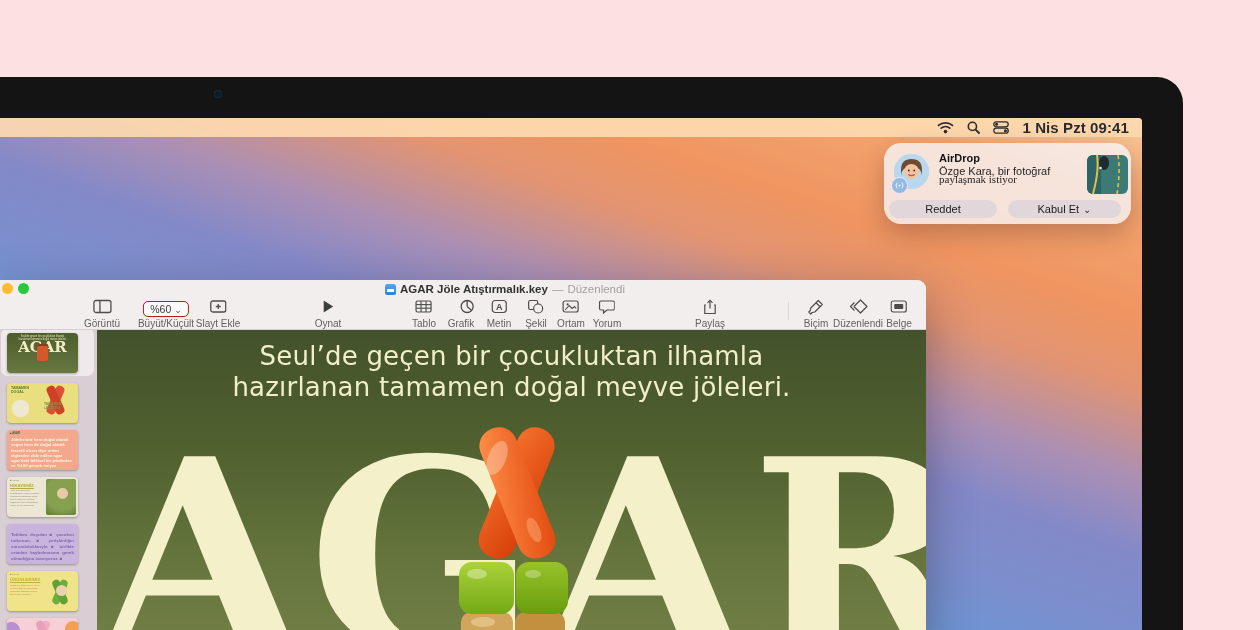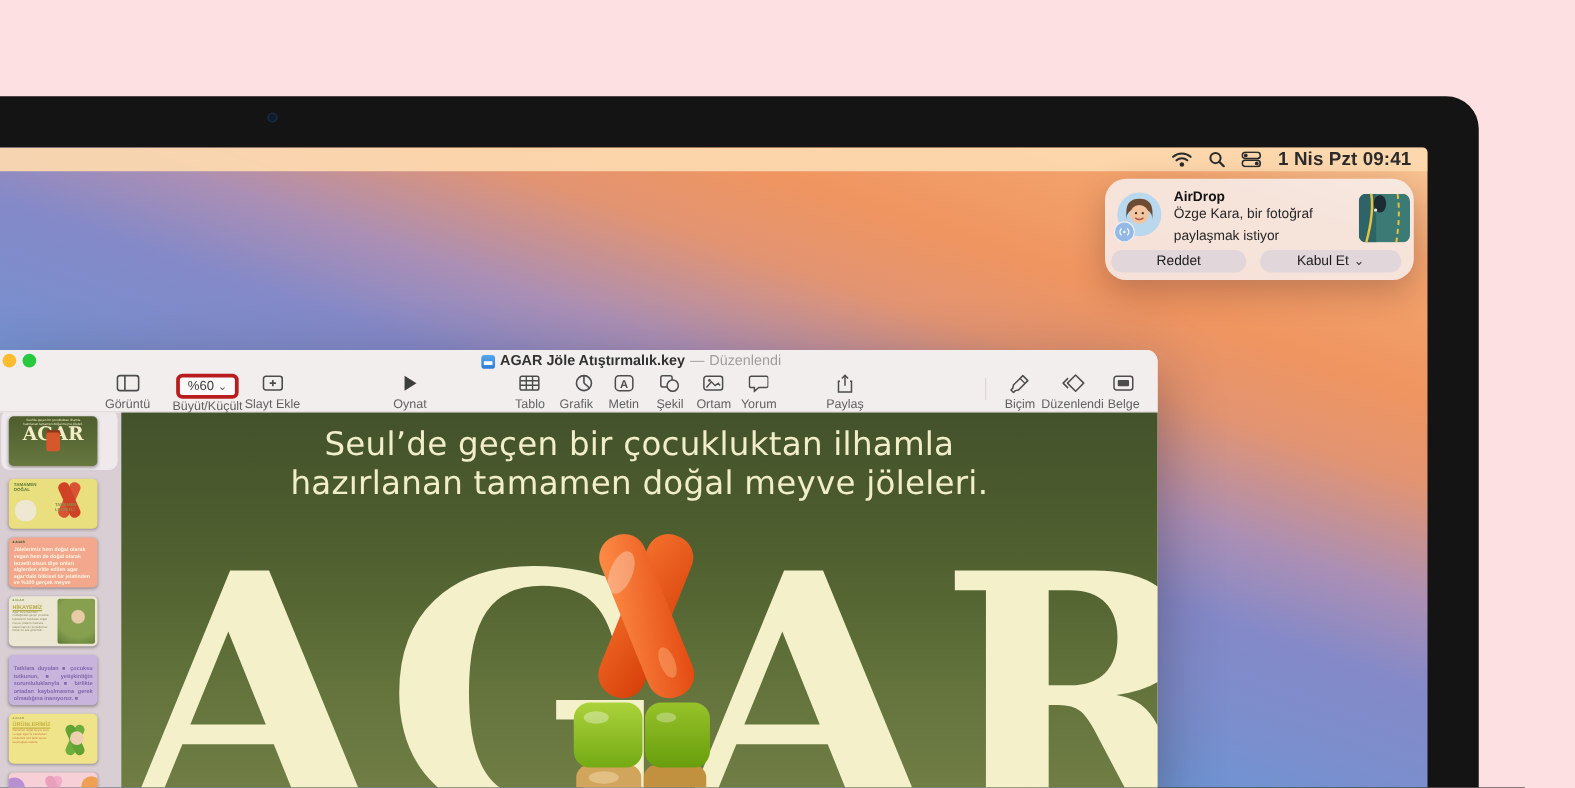--- a/index.html
+++ b/index.html
@@ -49,21 +49,21 @@
           white-space:nowrap;color:#333;display:flex;align-items:center;gap:4px;}
   .doc-ic{width:11px;height:11px;border-radius:2.5px;background:linear-gradient(#56a7ec,#2e7cd4);
           display:inline-block;position:relative;}
   .doc-ic:after{content:"";position:absolute;left:2px;top:5px;width:7px;height:3.5px;
           background:#fff;border-radius:.5px;}
   .t-name{font-weight:700;color:#323232;}
   .t-dim{color:#a39e9e;}
   .tbi{position:absolute;top:19px;transform:translateX(-50%);text-align:center;color:#4a4a4a;cursor:default;}
   .tbi svg{display:inline-block;vertical-align:top;}
   .tbi .lbl{display:block;font-size:10px;color:#616161;margin-top:1px;white-space:nowrap;}
-  .zoomctl{display:inline-block;font-size:10.5px;color:#3d3d3d;border:3px solid #b91c1c;
+  .zoomctl{display:inline-block;font-size:10.5px;color:#3d3d3d;border:1px solid #b91c1c;
            border-radius:5px;background:rgba(255,255,255,.65);height:14px;line-height:14px;
            padding:0 6px;}
   .zoomctl .chev{font-size:9px;color:#555;margin-left:3px;}
   .tbsep{position:absolute;top:22px;width:1px;height:18px;background:#ddd6d6;}
 
   
   .ksidebar{position:absolute;left:0;top:50px;width:97px;bottom:0;background:#d9ced4;overflow:hidden;}
   .selbox{position:absolute;left:1px;top:-2px;width:93px;height:48px;background:#efe9ec;border-radius:7px;}
   .thumb{position:absolute;left:7px;width:71px;height:40px;border-radius:4px;
          box-shadow:0 1px 2.5px rgba(0,0,0,.3);overflow:hidden;cursor:default;}
@@ -161,21 +161,21 @@
         </svg>
         <div class="badge">
           <svg width="9" height="9" viewBox="0 0 9 9">
             <circle cx="4.5" cy="4.5" r="1" fill="#fff"></circle>
             <path d="M2 7 A3.5 3.5 0 0 1 2 2 M7 2 A3.5 3.5 0 0 1 7 7" fill="none" stroke="#fff" stroke-width="0.9" stroke-linecap="round"></path>
           </svg>
         </div>
       </div>
       <div class="n-title">AirDrop</div>
       <div class="n-line" style="top:22px;">Özge Kara, bir fotoğraf</div>
-      <div class="n-line" style="top:40px;">paylaşmak istiyor</div>
+      <div class="n-line" style="top:30px;font-family:Liberation Serif, serif;">paylaşmak istiyor</div>
       <div class="n-thumb">
         <svg width="41" height="39" viewBox="0 0 41 39">
           <rect width="41" height="39" fill="#3c7a75"></rect>
           <rect x="0" y="0" width="14" height="39" fill="#2e6468"></rect>
           <path d="M6 39 C10 24 12 12 10 0" fill="none" stroke="#e3c33f" stroke-width="2"></path>
           <path d="M30 39 C32 26 33 13 31 0" fill="none" stroke="#e3c33f" stroke-width="1.6" stroke-dasharray="4 3"></path>
           <ellipse cx="17" cy="8" rx="5" ry="7" fill="#1d2b33"></ellipse>
           <circle cx="13.5" cy="13" r="1.3" fill="#e8e8e8"></circle>
         </svg>
       </div>
@@ -266,21 +266,21 @@
           </svg>
           <span class="lbl">Ortam</span>
         </div>
         <div class="tbi" style="left:607px;">
           <svg width="16" height="15" viewBox="0 0 16 15">
             <path d="M2 2 h12 a1.5 1.5 0 0 1 1.5 1.5 v6 a1.5 1.5 0 0 1 -1.5 1.5 h-6 l-3.5 3 v-3 h-2.5 a1.5 1.5 0 0 1 -1.5 -1.5 v-6 a1.5 1.5 0 0 1 1.5 -1.5 z" transform="translate(0.3,0)" fill="none" stroke="#4c4c4c" stroke-width="1.2"></path>
           </svg>
           <span class="lbl">Yorum</span>
         </div>
 
-        <div class="tbi" style="left:676px;">
+        <div class="tbi" style="left:710px;">
           <svg width="14" height="16" viewBox="0 0 14 16">
             <path d="M3 6 H1.8 V14.5 H12.2 V6 H11" fill="none" stroke="#4c4c4c" stroke-width="1.2"></path>
             <line x1="7" y1="1.5" x2="7" y2="9.5" stroke="#4c4c4c" stroke-width="1.2"></line>
             <path d="M4.5 3.8 L7 1.3 L9.5 3.8" fill="none" stroke="#4c4c4c" stroke-width="1.2"></path>
           </svg>
           <span class="lbl">Paylaş</span>
         </div>
 
         <div class="tbsep" style="left:788px;"></div>
 

